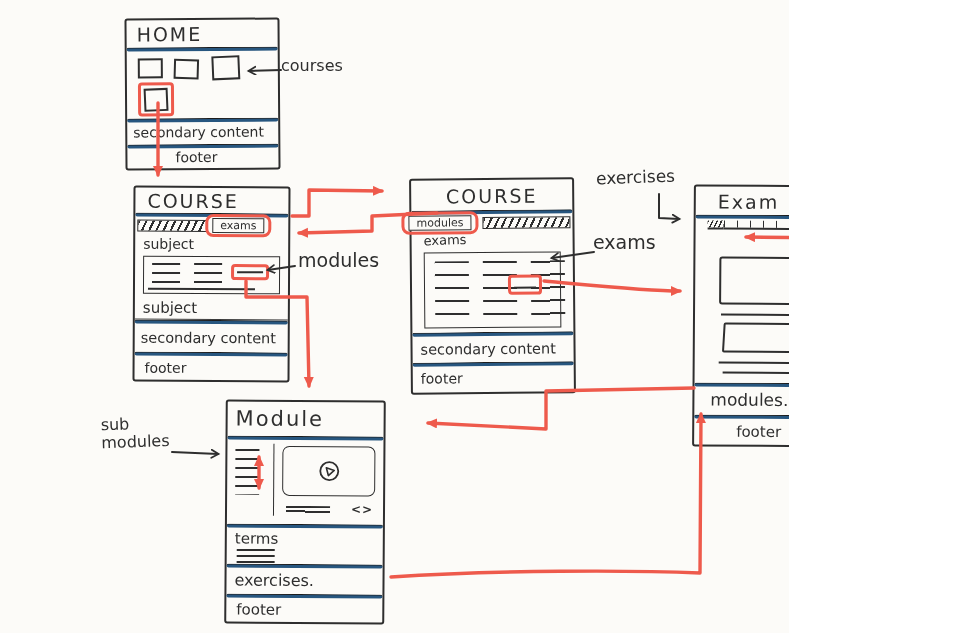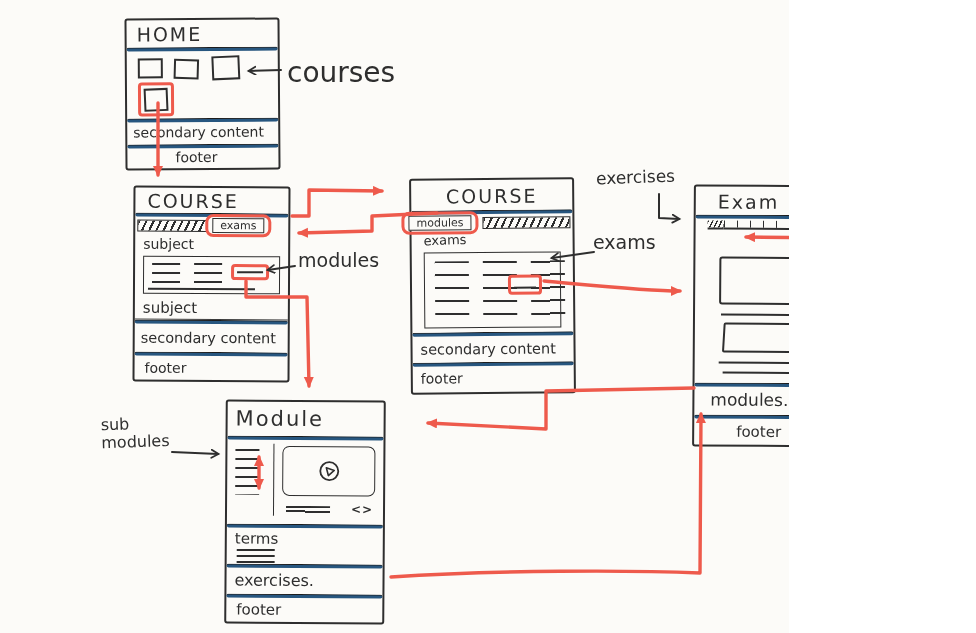--- a/index.html
+++ b/index.html
@@ -92,21 +92,21 @@
   #module .under-row{display:flex; align-items:center; margin-top:6px;}
   #module .vlines{width:44px; height:7px; margin-left:4px; background:repeating-linear-gradient(180deg, var(--ink) 0 2px, transparent 2px 4.5px);}
   #module .code{margin-left:auto; font-size:12px; font-weight:bold; letter-spacing:1px; padding-right:2px;}
   #module .terms-sec{height:36px; padding:2px 0 0 8px;}
   #module .terms-label{font-size:15px;}
   #module .terms-lines{width:38px; height:15px; margin:1px 0 0 2px;}
   #module .exercises-row{height:26px; font-size:16px; padding:3px 0 0 8px;}
   #module .footer{height:24px; font-size:15px; padding:3px 0 0 10px;}
 
   
-  #an-courses{left:287px; top:56px; font-size:28px;}
+  #an-courses{left:281px; top:56px; font-size:16px;}
   #an-exercises{left:596px; top:167px; font-size:17px; transform:rotate(-2deg);}
   #an-exams{left:593px; top:231px; font-size:19px;}
   #an-modules{left:298px; top:249px; font-size:19px;}
   #an-sub{left:101px; top:415px; font-size:16px; white-space:normal; width:76px; line-height:1.1; transform:rotate(-2deg);}
 </style>
 </head>
 <body>
 
 <div class="canvas">
 

